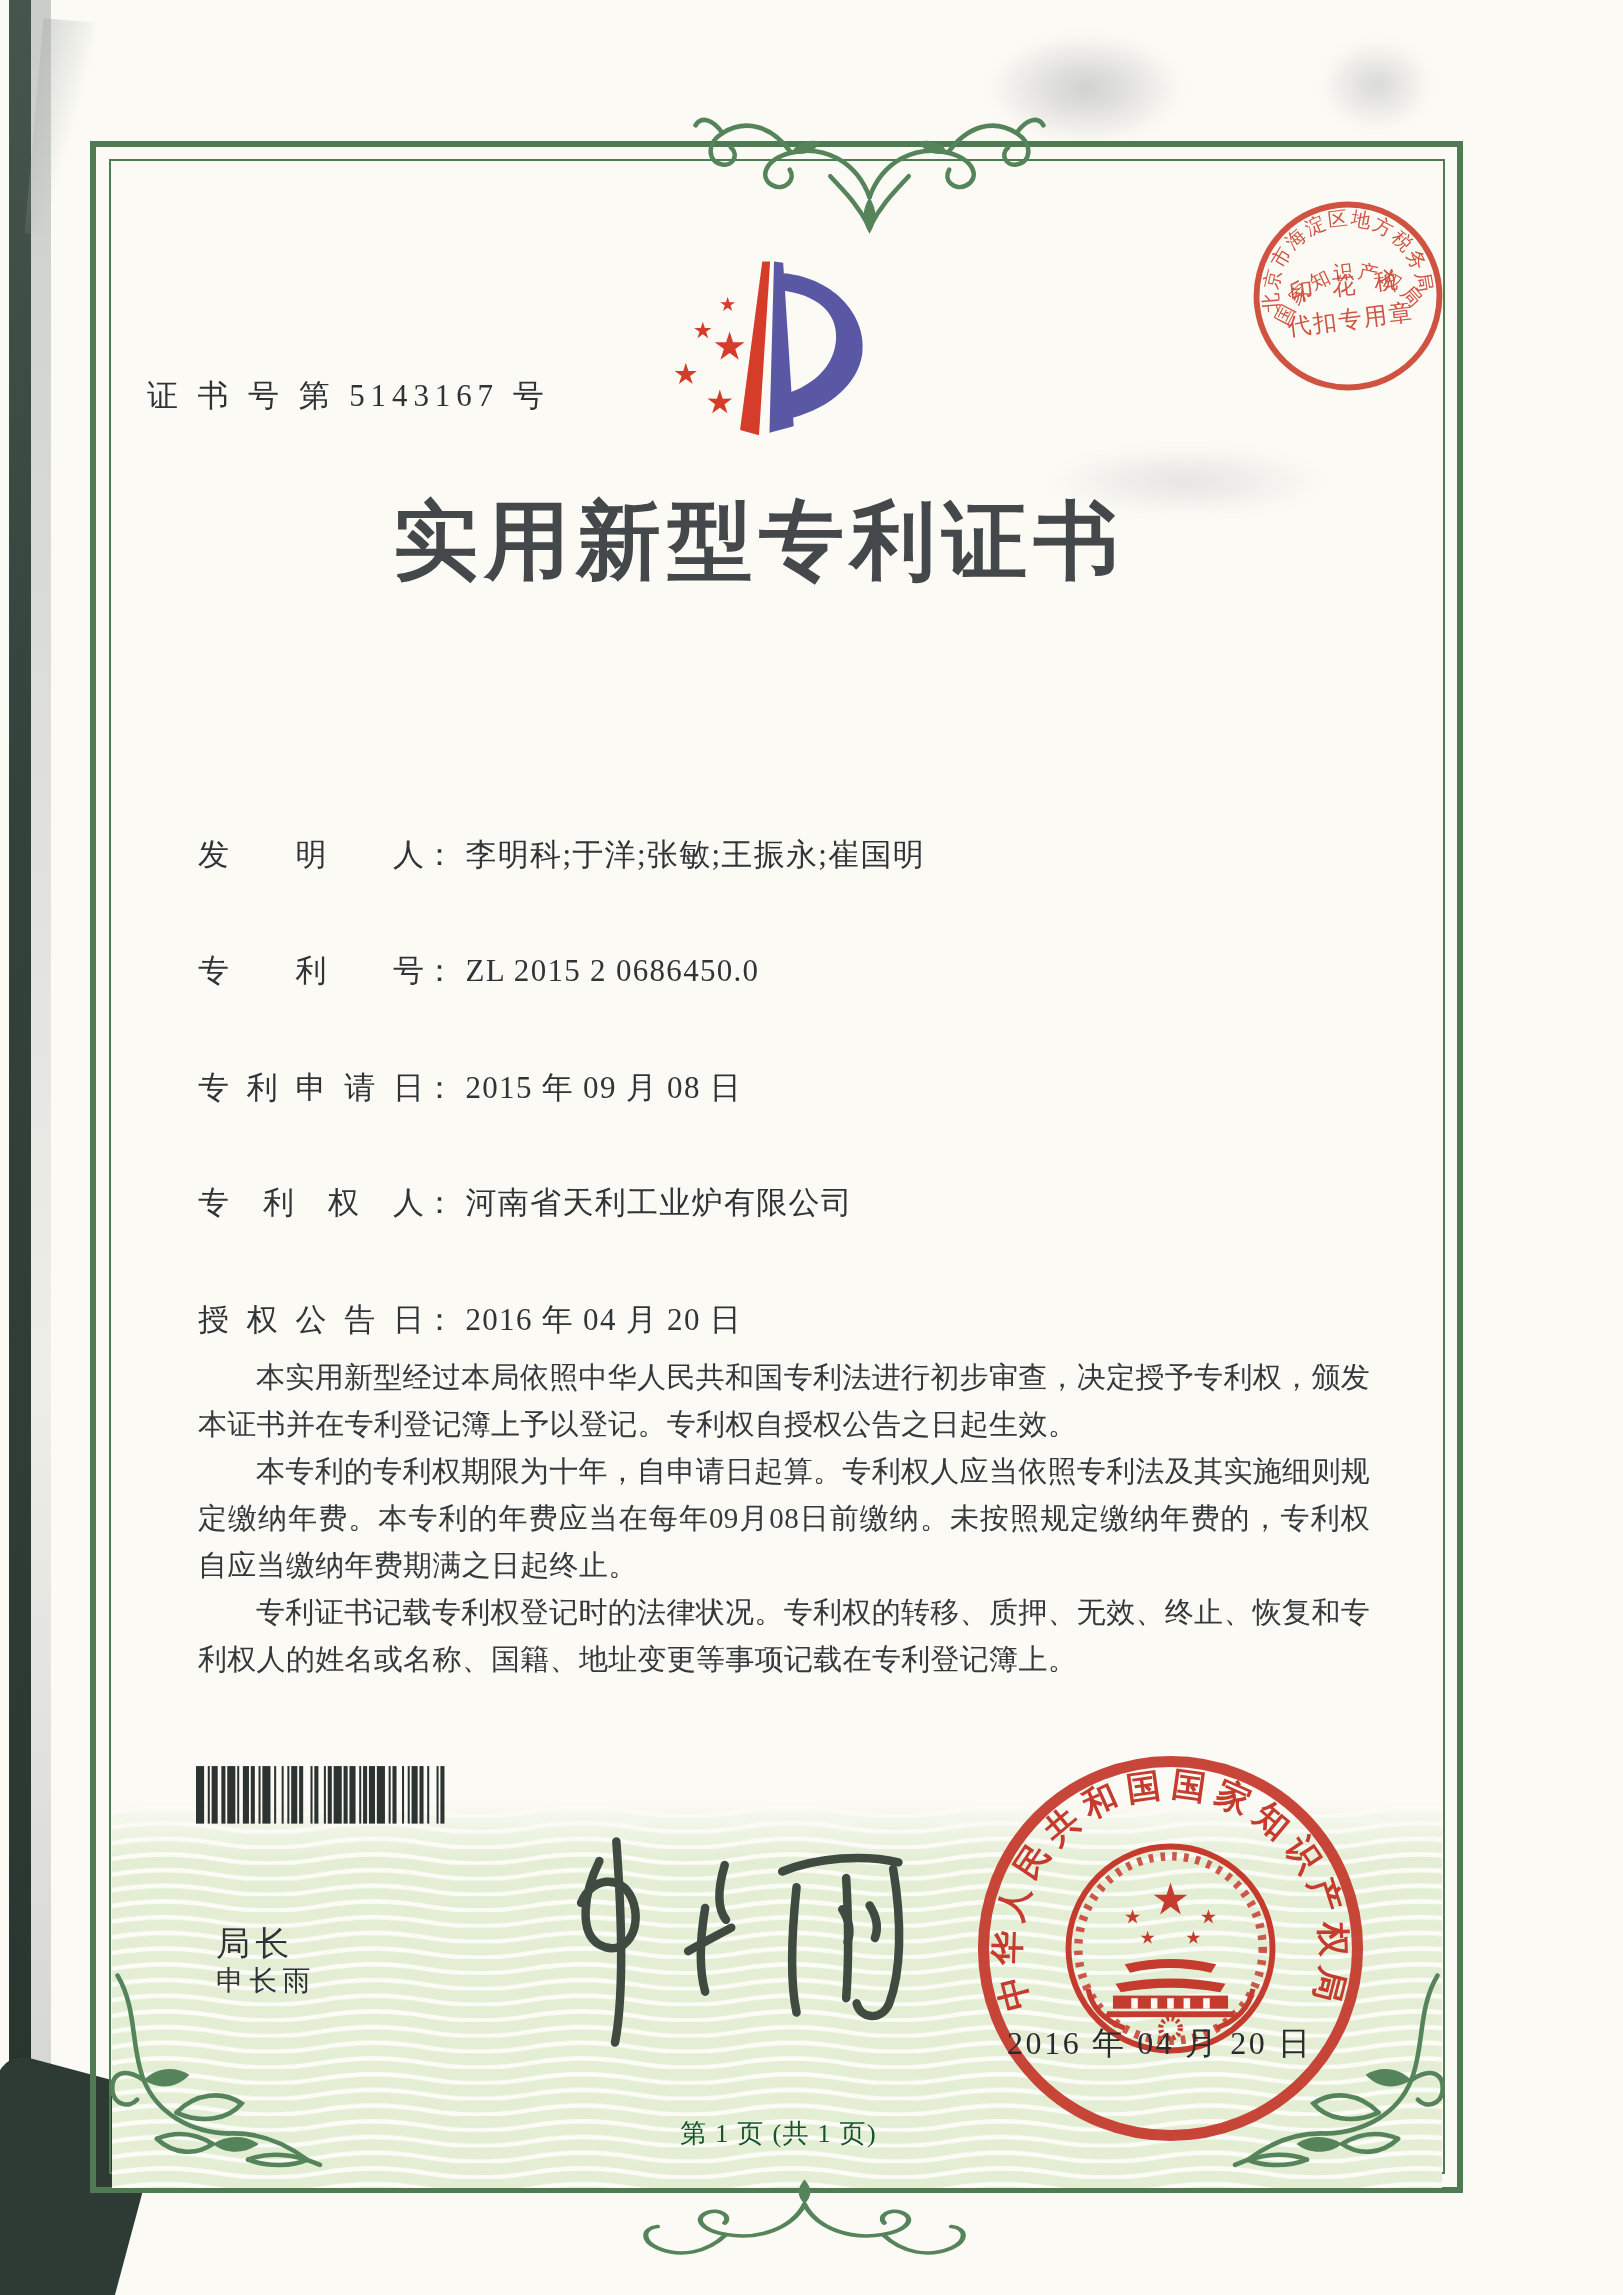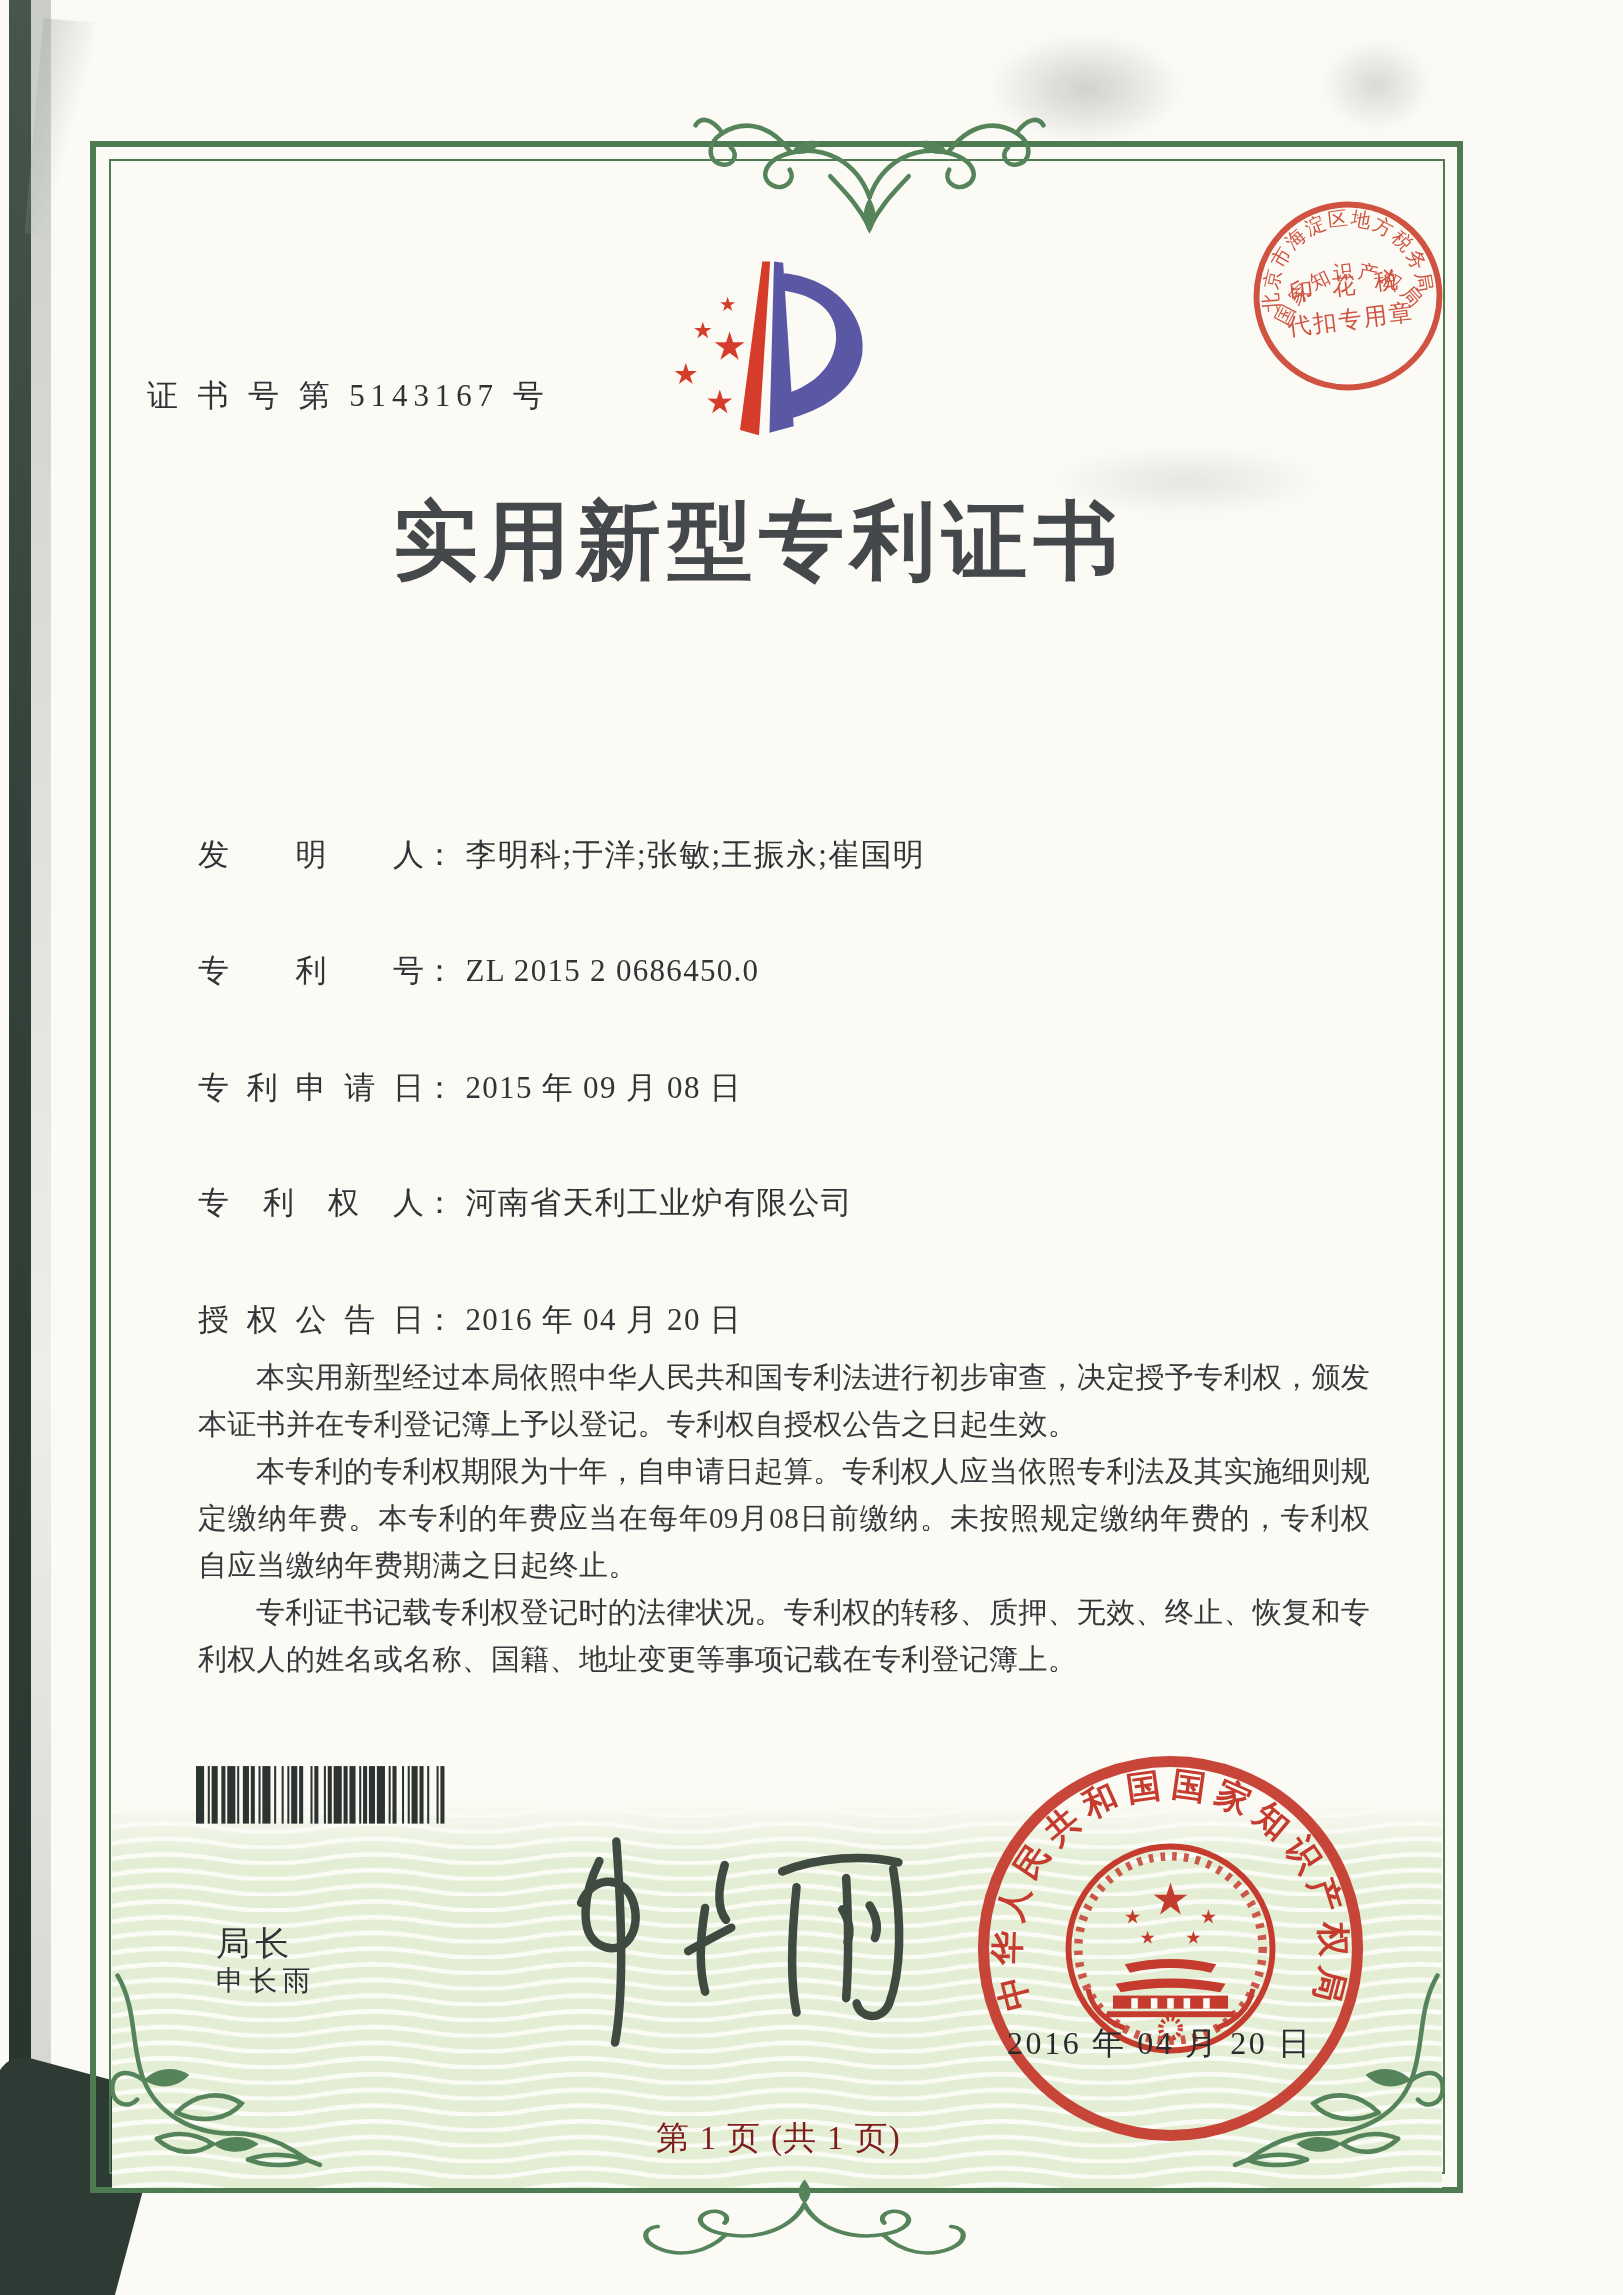--- a/index.html
+++ b/index.html
@@ -43,21 +43,21 @@
   .body-text{position:absolute;left:198px;top:1354px;width:1172px;font-size:29px;line-height:47px;
       color:#35393c;text-align:justify;letter-spacing:0.3px;}
   .body-text p{margin:0;text-indent:2em;}
   .barcode{position:absolute;left:196px;top:1766px;}
   .director-label{position:absolute;left:216px;top:1900px;font-size:34px;letter-spacing:5.2px;color:#2f3336;margin-top:21px;}
   .director-name{position:absolute;left:216px;top:1962px;font-size:28px;letter-spacing:5.2px;color:#2f3336;}
   .signature{position:absolute;left:510px;top:1831px;}
   .office-seal{position:absolute;left:973px;top:1751px;}
   .seal-date{position:absolute;left:1007px;top:2022px;font-size:32px;letter-spacing:2.6px;color:#282b2d;}
   .page-footer{position:absolute;left:92px;top:2116px;width:1373px;text-align:center;
-      font-size:33px;letter-spacing:1.3px;color:#7f1d1d;}
+      font-size:26px;letter-spacing:1.3px;color:#14532d;}
   .tax-stamp{position:absolute;left:1250px;top:198px;transform:rotate(-7deg);}
   svg text{font-family:"Liberation Serif","DejaVu Serif",serif;}
 </style>
 </head>
 <body>
 
 <div class="page">
 
   <div class="scan-strip"></div>
   <div class="scan-strip-soft"></div>

